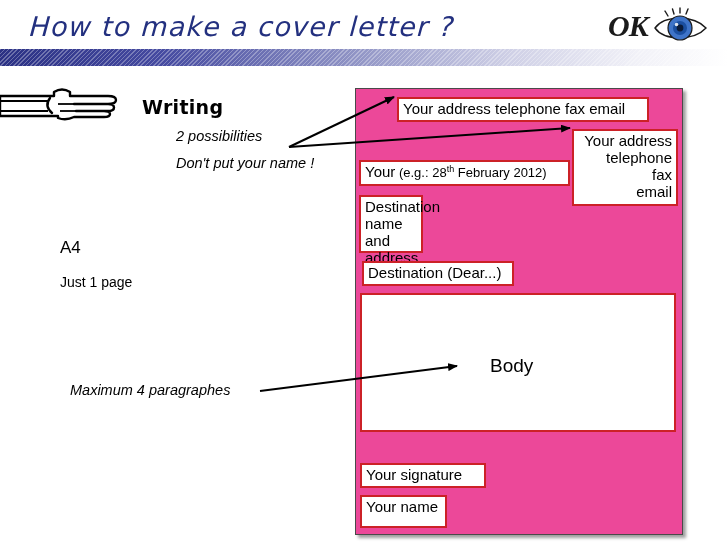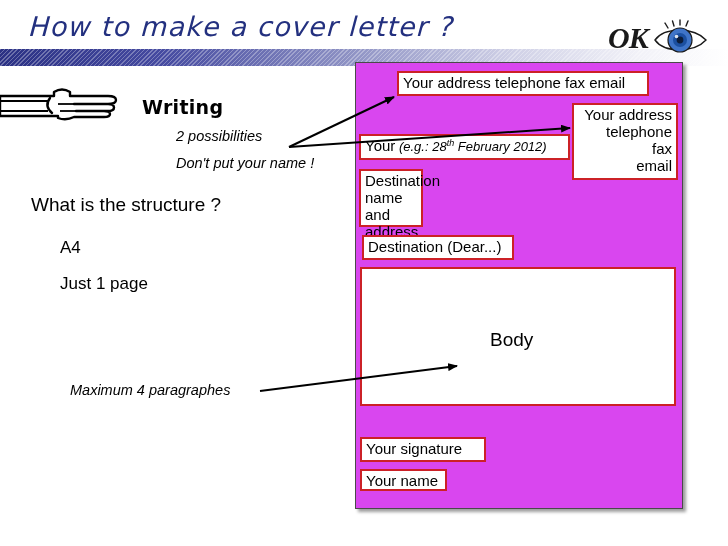--- a/index.html
+++ b/index.html
@@ -44,21 +44,21 @@
         rgba(255,255,255,0.30) 1px,
         rgba(255,255,255,0.00) 1px,
         rgba(255,255,255,0.00) 3px),
       linear-gradient(to right, #2b3184 0%, #454aa0 22%, #8e92c4 48%, #cfd0e6 70%, #f2f2f8 88%, #ffffff 100%);
   }
 
   
   #logo {
     position: absolute;
     left: 608px;
-    top: 19px;
+    top: 7px;
     width: 112px;
     height: 38px;
   }
   #logo-text {
     position: absolute;
     left: 0px;
     top: 2px;
     font-family: "Liberation Serif", serif;
     font-size: 30px;
     font-weight: bold;
@@ -111,42 +111,42 @@
     position: absolute;
     left: 60px;
     top: 238px;
     font-size: 17px;
     color: #000000;
   }
   #bullet-page {
     position: absolute;
     left: 60px;
     top: 274px;
-    font-size: 17px;
+    font-size: 14px;
     color: #000000;
   }
 
   
   #arrows {
     position: absolute;
     left: 0;
     top: 0;
     width: 728px;
     height: 546px;
     pointer-events: none;
   }
 
   
   #letter-page {
     position: absolute;
     left: 355px;
-    top: 62px;
+    top: 88px;
     width: 328px;
     height: 447px;
-    background: #d946ef;
+    background: #ec4899;
     border: 1.5px solid #4a4a4a;
     box-shadow: 3px 3px 3px rgba(0,0,0,0.38);
     box-sizing: border-box;
   }
 
   .rbox {
     position: absolute;
     border: 2.5px solid #cc2127;
     background: #ffffff;
     box-sizing: border-box;
@@ -156,24 +156,23 @@
     padding: 1px 4px;
   }
 
   #box-header     { left: 41px;  top: 8px;   width: 252px; height: 25px; }
   #box-addr-right { left: 216px; top: 40px;  width: 106px; height: 77px; text-align: right; }
   #box-date       { left: 3px;   top: 71px;  width: 211px; height: 26px; white-space: nowrap; }
   #box-dest       { left: 3px;   top: 106px; width: 64px;  height: 58px; }
   #box-salutation { left: 6px;   top: 172px; width: 152px; height: 25px; }
   #box-body       { left: 4px;   top: 204px; width: 316px; height: 139px; }
   #box-signature  { left: 4px;   top: 374px; width: 126px; height: 25px; }
-  #box-name       { left: 4px;   top: 406px; width: 87px;  height: 22px; }
+  #box-name       { left: 4px;   top: 406px; width: 87px;  height: 33px; }
 
   #box-date .date-eg {
-    font-style: italic;
     font-size: 13px;
   }
   #box-date .date-eg sup { font-size: 9px; }
 
   #body-label {
     position: absolute;
     left: 128px;
     top: 60px;
     font-size: 19px;
     color: #000000;
@@ -216,21 +215,20 @@
     <path d="M58 16 L74 16" stroke="#000000" stroke-width="1.8"></path>
     <path d="M60 23 L76 23" stroke="#000000" stroke-width="1.8"></path>
   </svg>
 
   <div id="writing-label">Writing</div>
 
   <div class="note-italic" id="note-2poss">2 possibilities</div>
   <div class="note-italic" id="note-noname">Don't put your name !</div>
   <div class="note-italic" id="note-maxpara">Maximum 4 paragraphes</div>
 
-  <div id="structure-q">What is the structure ?</div>
   <div id="bullet-a4">A4</div>
   <div id="bullet-page">Just 1 page</div>
 
   <div id="letter-page">
 
     <div class="rbox" id="box-header">Your address telephone fax email</div>
 
     <div class="rbox" id="box-addr-right" style="white-space: pre-line;">Your address
 telephone
 fax

